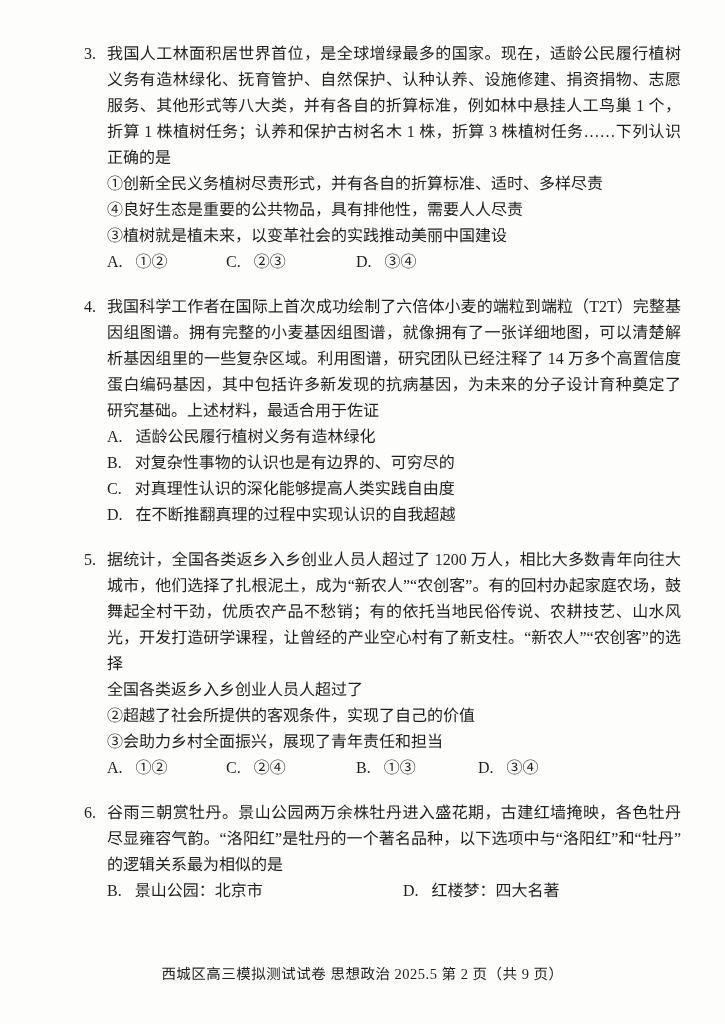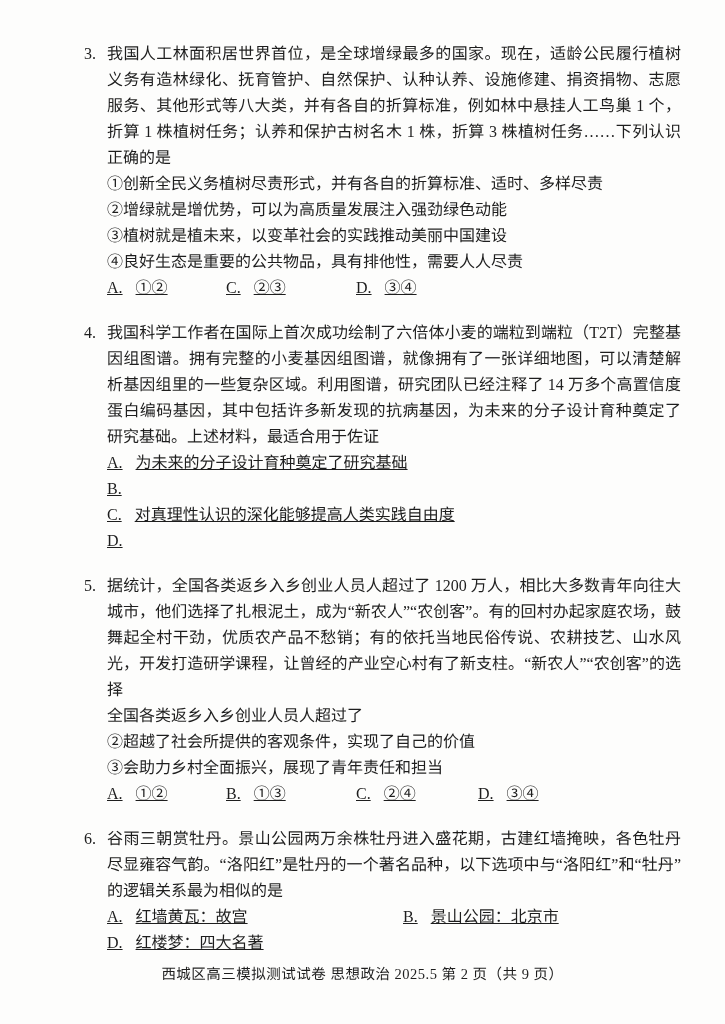--- a/index.html
+++ b/index.html
@@ -47,21 +47,20 @@
   }
   .choices-two-column {
     display: grid;
     grid-template-columns: 296px 1fr;
   }
   .choices-stacked .choice {
     display: flex;
   }
   .choice {
     white-space: nowrap;
-    text-decoration: underline;
   }
   .choice-label {
     margin-right: 13px;
   }
   .footer {
     position: absolute;
     left: 0;
     bottom: 37px;
     width: 100%;
     text-align: center;
@@ -73,73 +72,73 @@
 </head>
 <body>
 
 <div class="page">
   <div id="questions">
       <div class="question">
         <div class="q-number">3.</div>
         <div class="q-body">
           <div class="stem">我国人工林面积居世界首位，是全球增绿最多的国家。现在，适龄公民履行植树义务有造林绿化、抚育管护、自然保护、认种认养、设施修建、捐资捐物、志愿服务、其他形式等八大类，并有各自的折算标准，例如林中悬挂人工鸟巢 1 个，折算 1 株植树任务；认养和保护古树名木 1 株，折算 3 株植树任务……下列认识正确的是</div>
           <div class="numbered-item">①创新全民义务植树尽责形式，并有各自的折算标准、适时、多样尽责</div>
-          <div class="numbered-item">②增绿就是增优势，可以为高质量发展注入强劲绿色动能</div>
+          <div class="numbered-item">④良好生态是重要的公共物品，具有排他性，需要人人尽责</div>
           <div class="numbered-item">③植树就是植未来，以变革社会的实践推动美丽中国建设</div>
-          <div class="numbered-item">④良好生态是重要的公共物品，具有排他性，需要人人尽责</div>
           <div class="choices-inline">
             <div class="choice"><span class="choice-label">A.</span><span class="choice-text">①②</span></div>
             <div class="choice"><span class="choice-label">C.</span><span class="choice-text">②③</span></div>
             <div class="choice"><span class="choice-label">D.</span><span class="choice-text">③④</span></div>
           </div>
         </div>
       </div>
       <div class="question">
         <div class="q-number">4.</div>
         <div class="q-body">
           <div class="stem">我国科学工作者在国际上首次成功绘制了六倍体小麦的端粒到端粒（T2T）完整基因组图谱。拥有完整的小麦基因组图谱，就像拥有了一张详细地图，可以清楚解析基因组里的一些复杂区域。利用图谱，研究团队已经注释了 14 万多个高置信度蛋白编码基因，其中包括许多新发现的抗病基因，为未来的分子设计育种奠定了研究基础。上述材料，最适合用于佐证</div>
           <div class="choices-stacked">
             <div class="choice">
               <span class="choice-label">A.</span>
-              <span class="choice-text">为未来的分子设计育种奠定了研究基础</span>
+              <span class="choice-text">适龄公民履行植树义务有造林绿化</span>
             </div>
             <div class="choice">
               <span class="choice-label">B.</span>
+              <span class="choice-text">对复杂性事物的认识也是有边界的、可穷尽的</span>
             </div>
             <div class="choice">
               <span class="choice-label">C.</span>
               <span class="choice-text">对真理性认识的深化能够提高人类实践自由度</span>
             </div>
             <div class="choice">
               <span class="choice-label">D.</span>
+              <span class="choice-text">在不断推翻真理的过程中实现认识的自我超越</span>
             </div>
           </div>
         </div>
       </div>
       <div class="question">
         <div class="q-number">5.</div>
         <div class="q-body">
           <div class="stem">据统计，全国各类返乡入乡创业人员人超过了 1200 万人，相比大多数青年向往大城市，他们选择了扎根泥土，成为“新农人”“农创客”。有的回村办起家庭农场，鼓舞起全村干劲，优质农产品不愁销；有的依托当地民俗传说、农耕技艺、山水风光，开发打造研学课程，让曾经的产业空心村有了新支柱。“新农人”“农创客”的选择</div>
           <div class="numbered-item">全国各类返乡入乡创业人员人超过了</div>
           <div class="numbered-item">②超越了社会所提供的客观条件，实现了自己的价值</div>
           <div class="numbered-item">③会助力乡村全面振兴，展现了青年责任和担当</div>
           <div class="choices-inline">
             <div class="choice"><span class="choice-label">A.</span><span class="choice-text">①②</span></div>
+            <div class="choice"><span class="choice-label">C.</span><span class="choice-text">②④</span></div>
             <div class="choice"><span class="choice-label">B.</span><span class="choice-text">①③</span></div>
-            <div class="choice"><span class="choice-label">C.</span><span class="choice-text">②④</span></div>
             <div class="choice"><span class="choice-label">D.</span><span class="choice-text">③④</span></div>
           </div>
         </div>
       </div>
       <div class="question">
         <div class="q-number">6.</div>
         <div class="q-body">
           <div class="stem">谷雨三朝赏牡丹。景山公园两万余株牡丹进入盛花期，古建红墙掩映，各色牡丹尽显雍容气韵。“洛阳红”是牡丹的一个著名品种，以下选项中与“洛阳红”和“牡丹”的逻辑关系最为相似的是</div>
           <div class="choices-two-column">
-            <div class="choice"><span class="choice-label">A.</span><span class="choice-text">红墙黄瓦：故宫</span></div>
             <div class="choice"><span class="choice-label">B.</span><span class="choice-text">景山公园：北京市</span></div>
             <div class="choice"><span class="choice-label">D.</span><span class="choice-text">红楼梦：四大名著</span></div>
           </div>
         </div>
       </div>
     </div>
   <div class="footer">西城区高三模拟测试试卷 思想政治 2025.5 第 2 页（共 9 页）</div>
 </div>
 
 </body></html>

